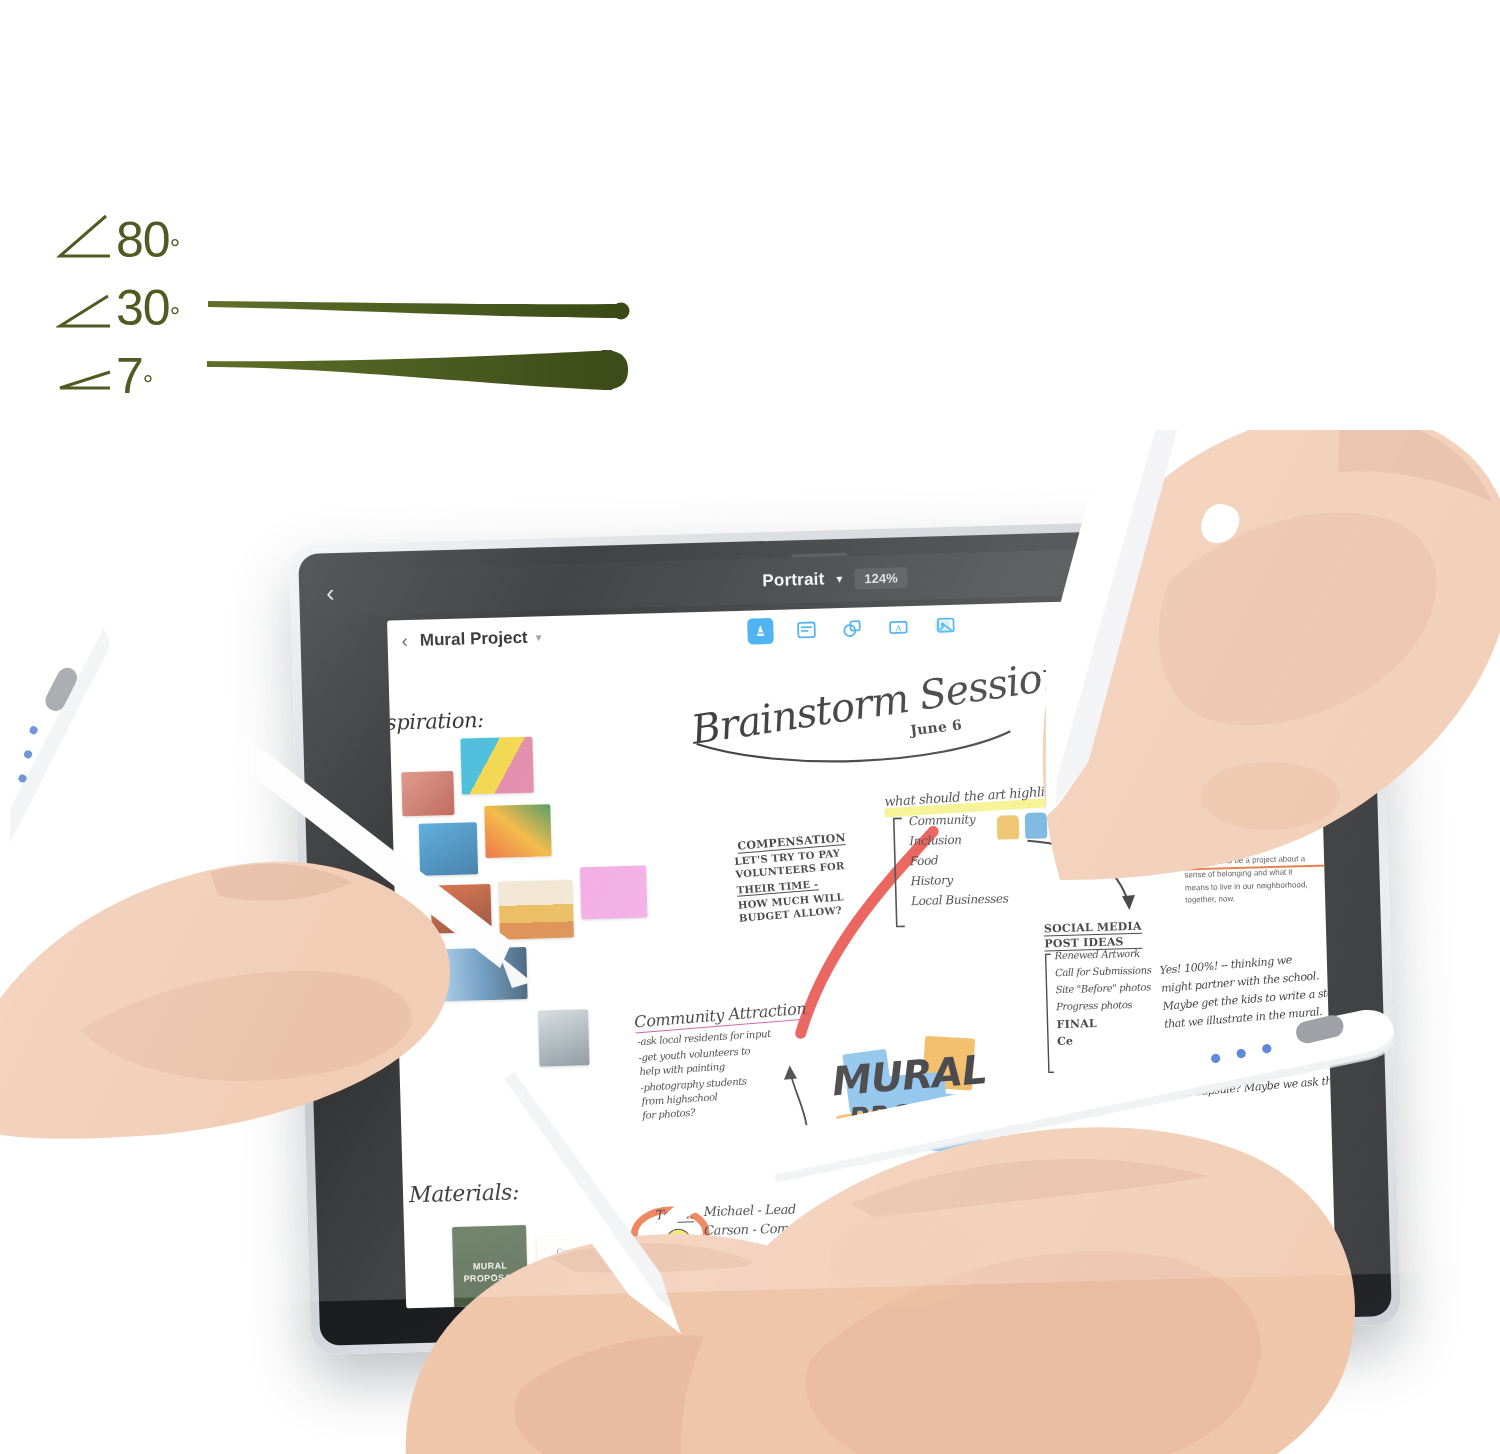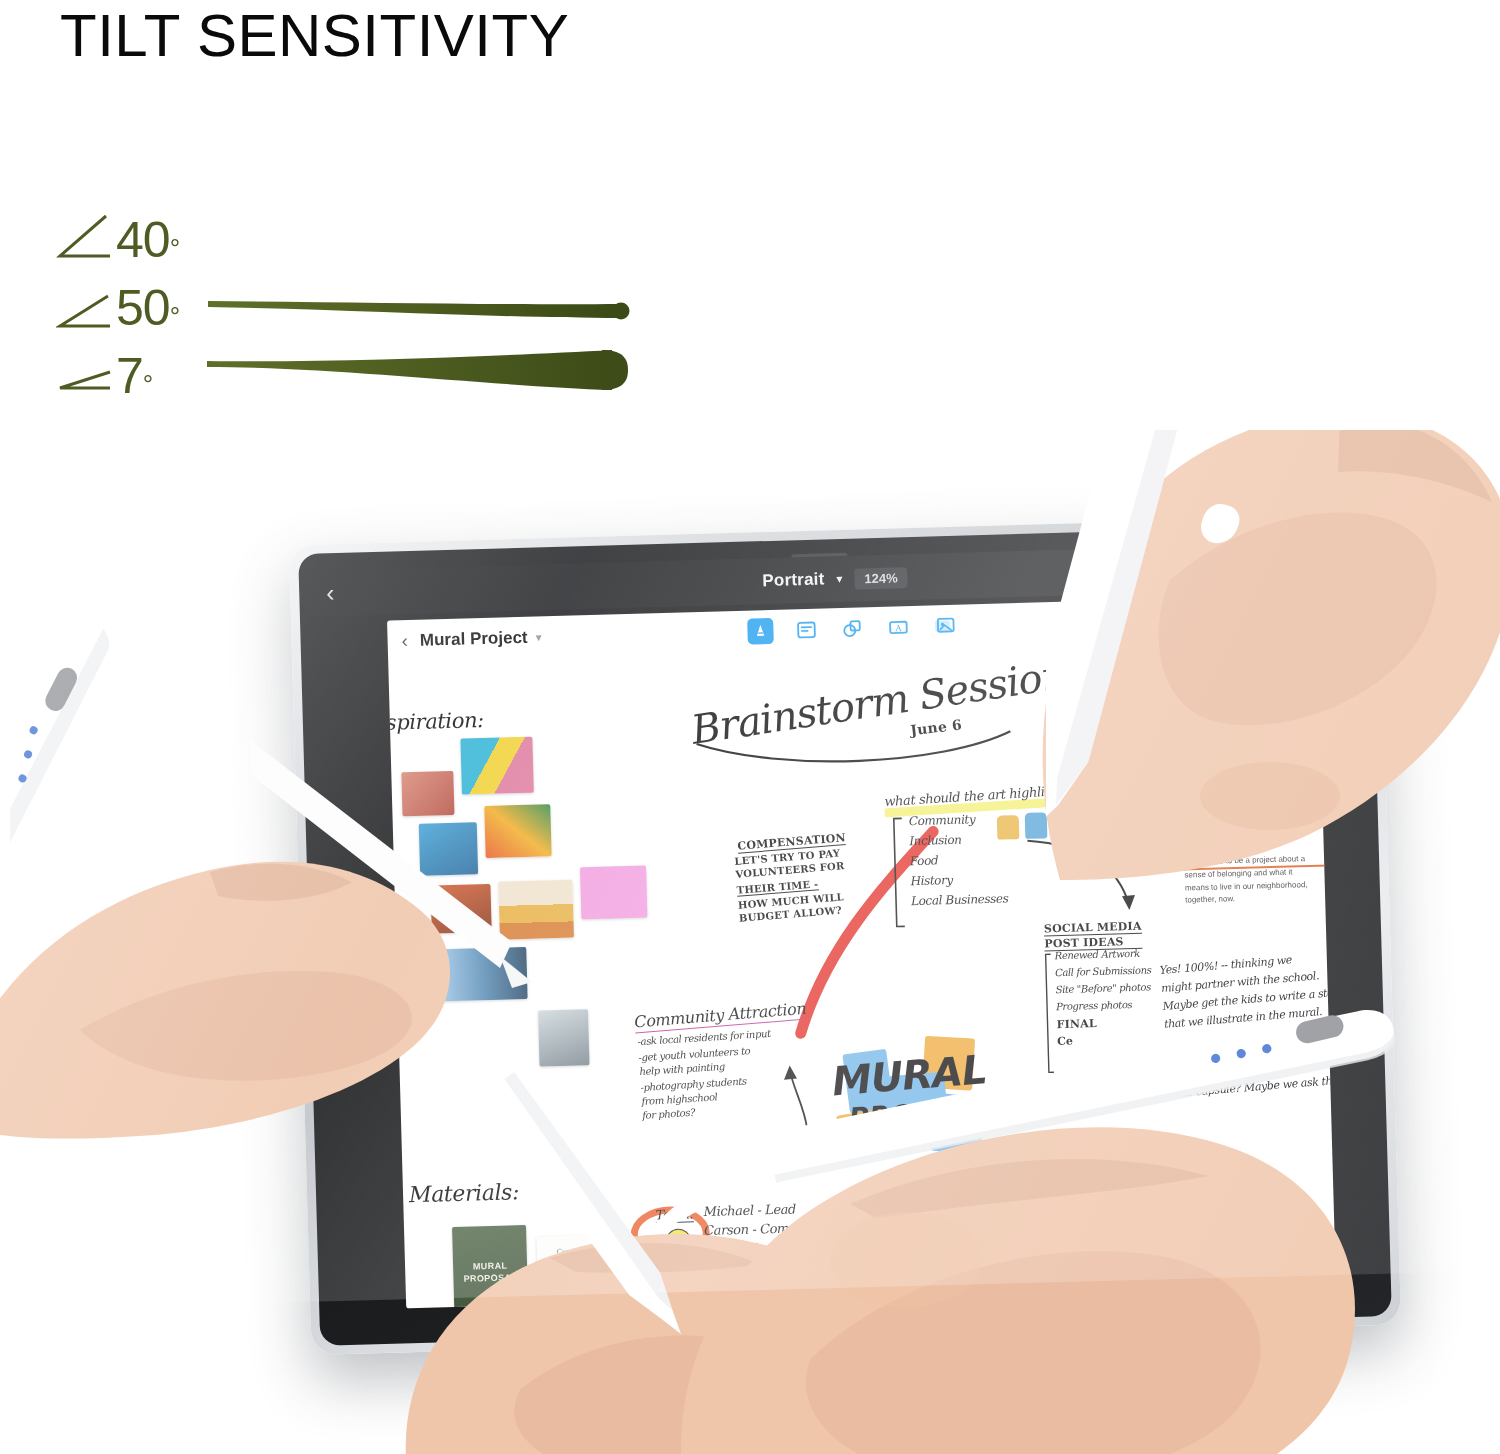--- a/index.html
+++ b/index.html
@@ -112,52 +112,51 @@
   .pen-shade{fill:#e9ebee;}
   .pen-btn{fill:#8d9095;}
   .pen-led{fill:#3d6fd0;}
 
   .nib{fill:#fdfdfd;}
 </style>
 </head>
 <body>
 
 <div id="headline-block">
-  <h1 id="page-title">TILT SENSITIVITY</h1>
 </div>
 
 <div id="angle-demo">
 
   <div class="angle-row">
     <div class="angle-label">
       <svg class="angle-glyph" viewBox="0 0 58 52">
         <path d="M54 44 H4 L50 4" fill="none" stroke="#4e5c24" stroke-width="3"></path>
       </svg>
-      <span class="angle-num">40</span>
+      <span class="angle-num">80</span>
         <span class="angle-deg">°</span>
     </div>
     <div class="stroke-wrap">
       <svg viewBox="0 0 430 60" width="430" height="60">
         <defs>
             <linearGradient id="g60" x1="0" y1="0" x2="1" y2="0">
           <stop offset="0" stop-color="#617430"></stop>
               <stop offset="1" stop-color="#3a4915"></stop>
             </linearGradient>
           </defs>
         <path d="M4 30 H424" stroke="url(#g60)" stroke-width="8" stroke-linecap="round" fill="none"></path>
       </svg>
     </div>
   </div>
 
   <div class="angle-row">
     <div class="angle-label">
       <svg class="angle-glyph" viewBox="0 0 58 52">
         <path d="M54 46 H4 L52 16" fill="none" stroke="#4e5c24" stroke-width="3"></path>
       </svg>
-      <span class="angle-num">50</span>
+      <span class="angle-num">30</span>
         <span class="angle-deg">°</span>
     </div>
     <div class="stroke-wrap">
       <svg viewBox="0 0 430 60" width="430" height="60">
         <defs>
             <linearGradient id="g30" x1="0" y1="0" x2="1" y2="0">
           <stop offset="0" stop-color="#5e7029"></stop>
               <stop offset="1" stop-color="#3b4a16"></stop>
             </linearGradient>
           </defs>

